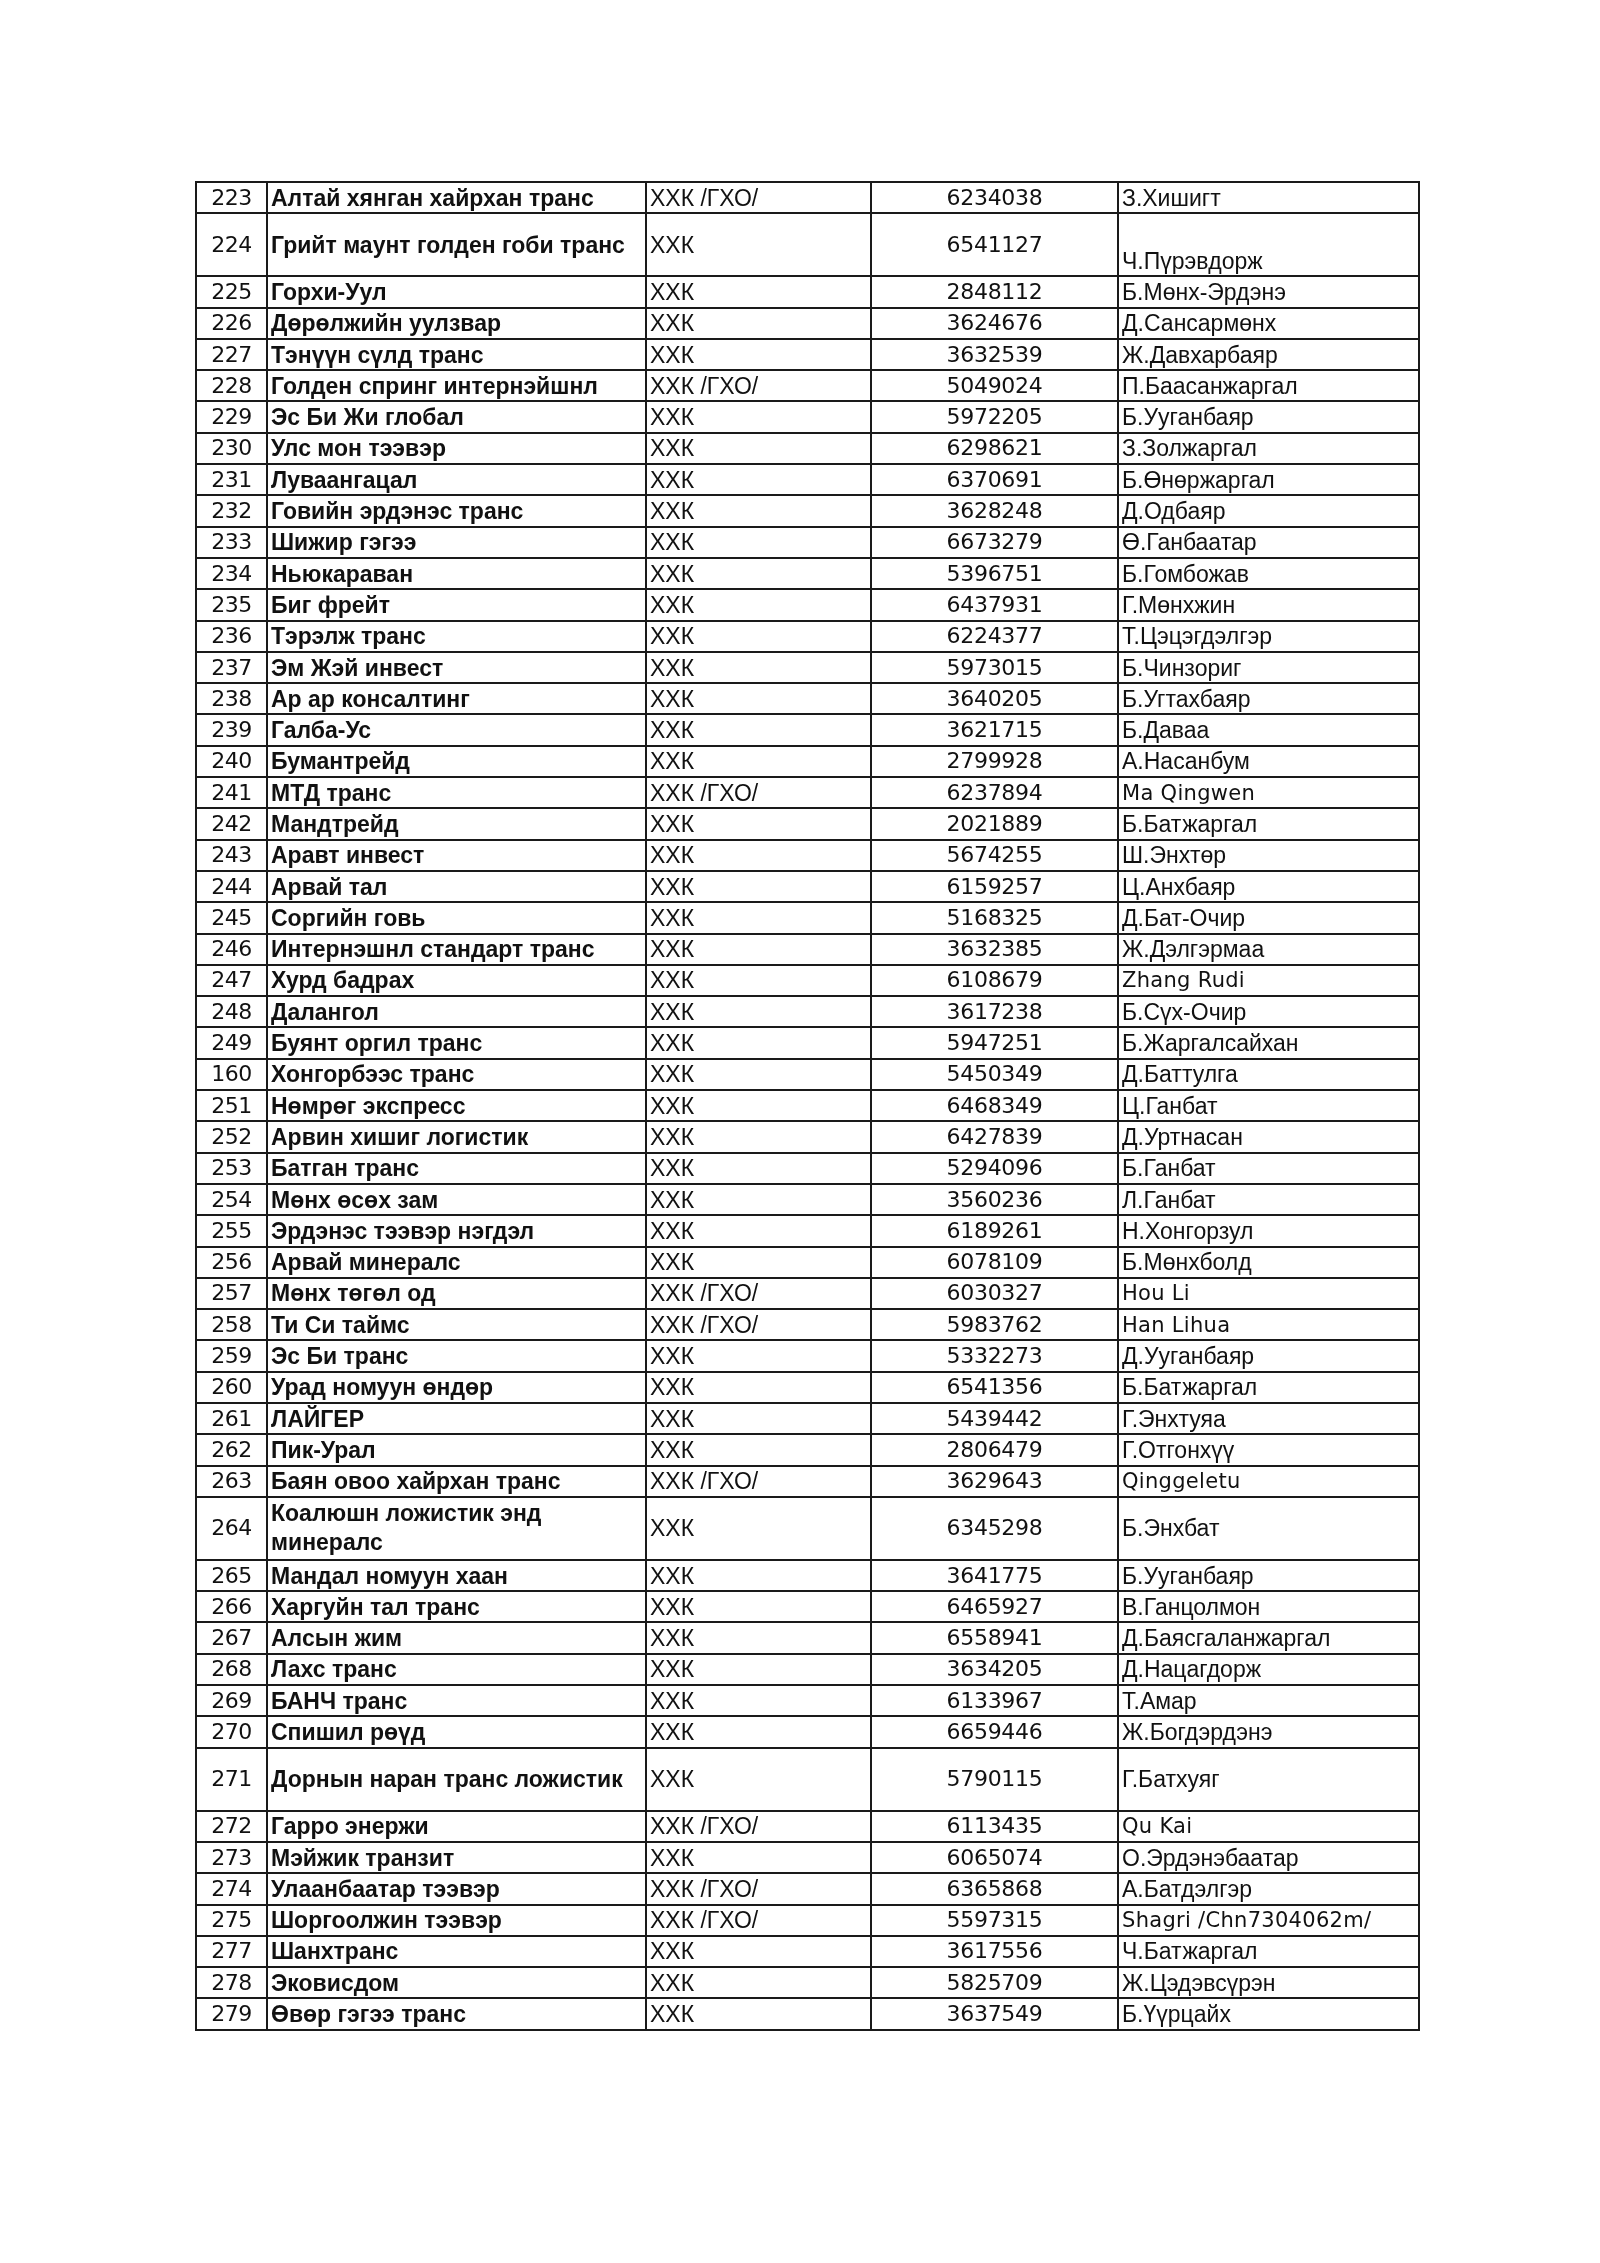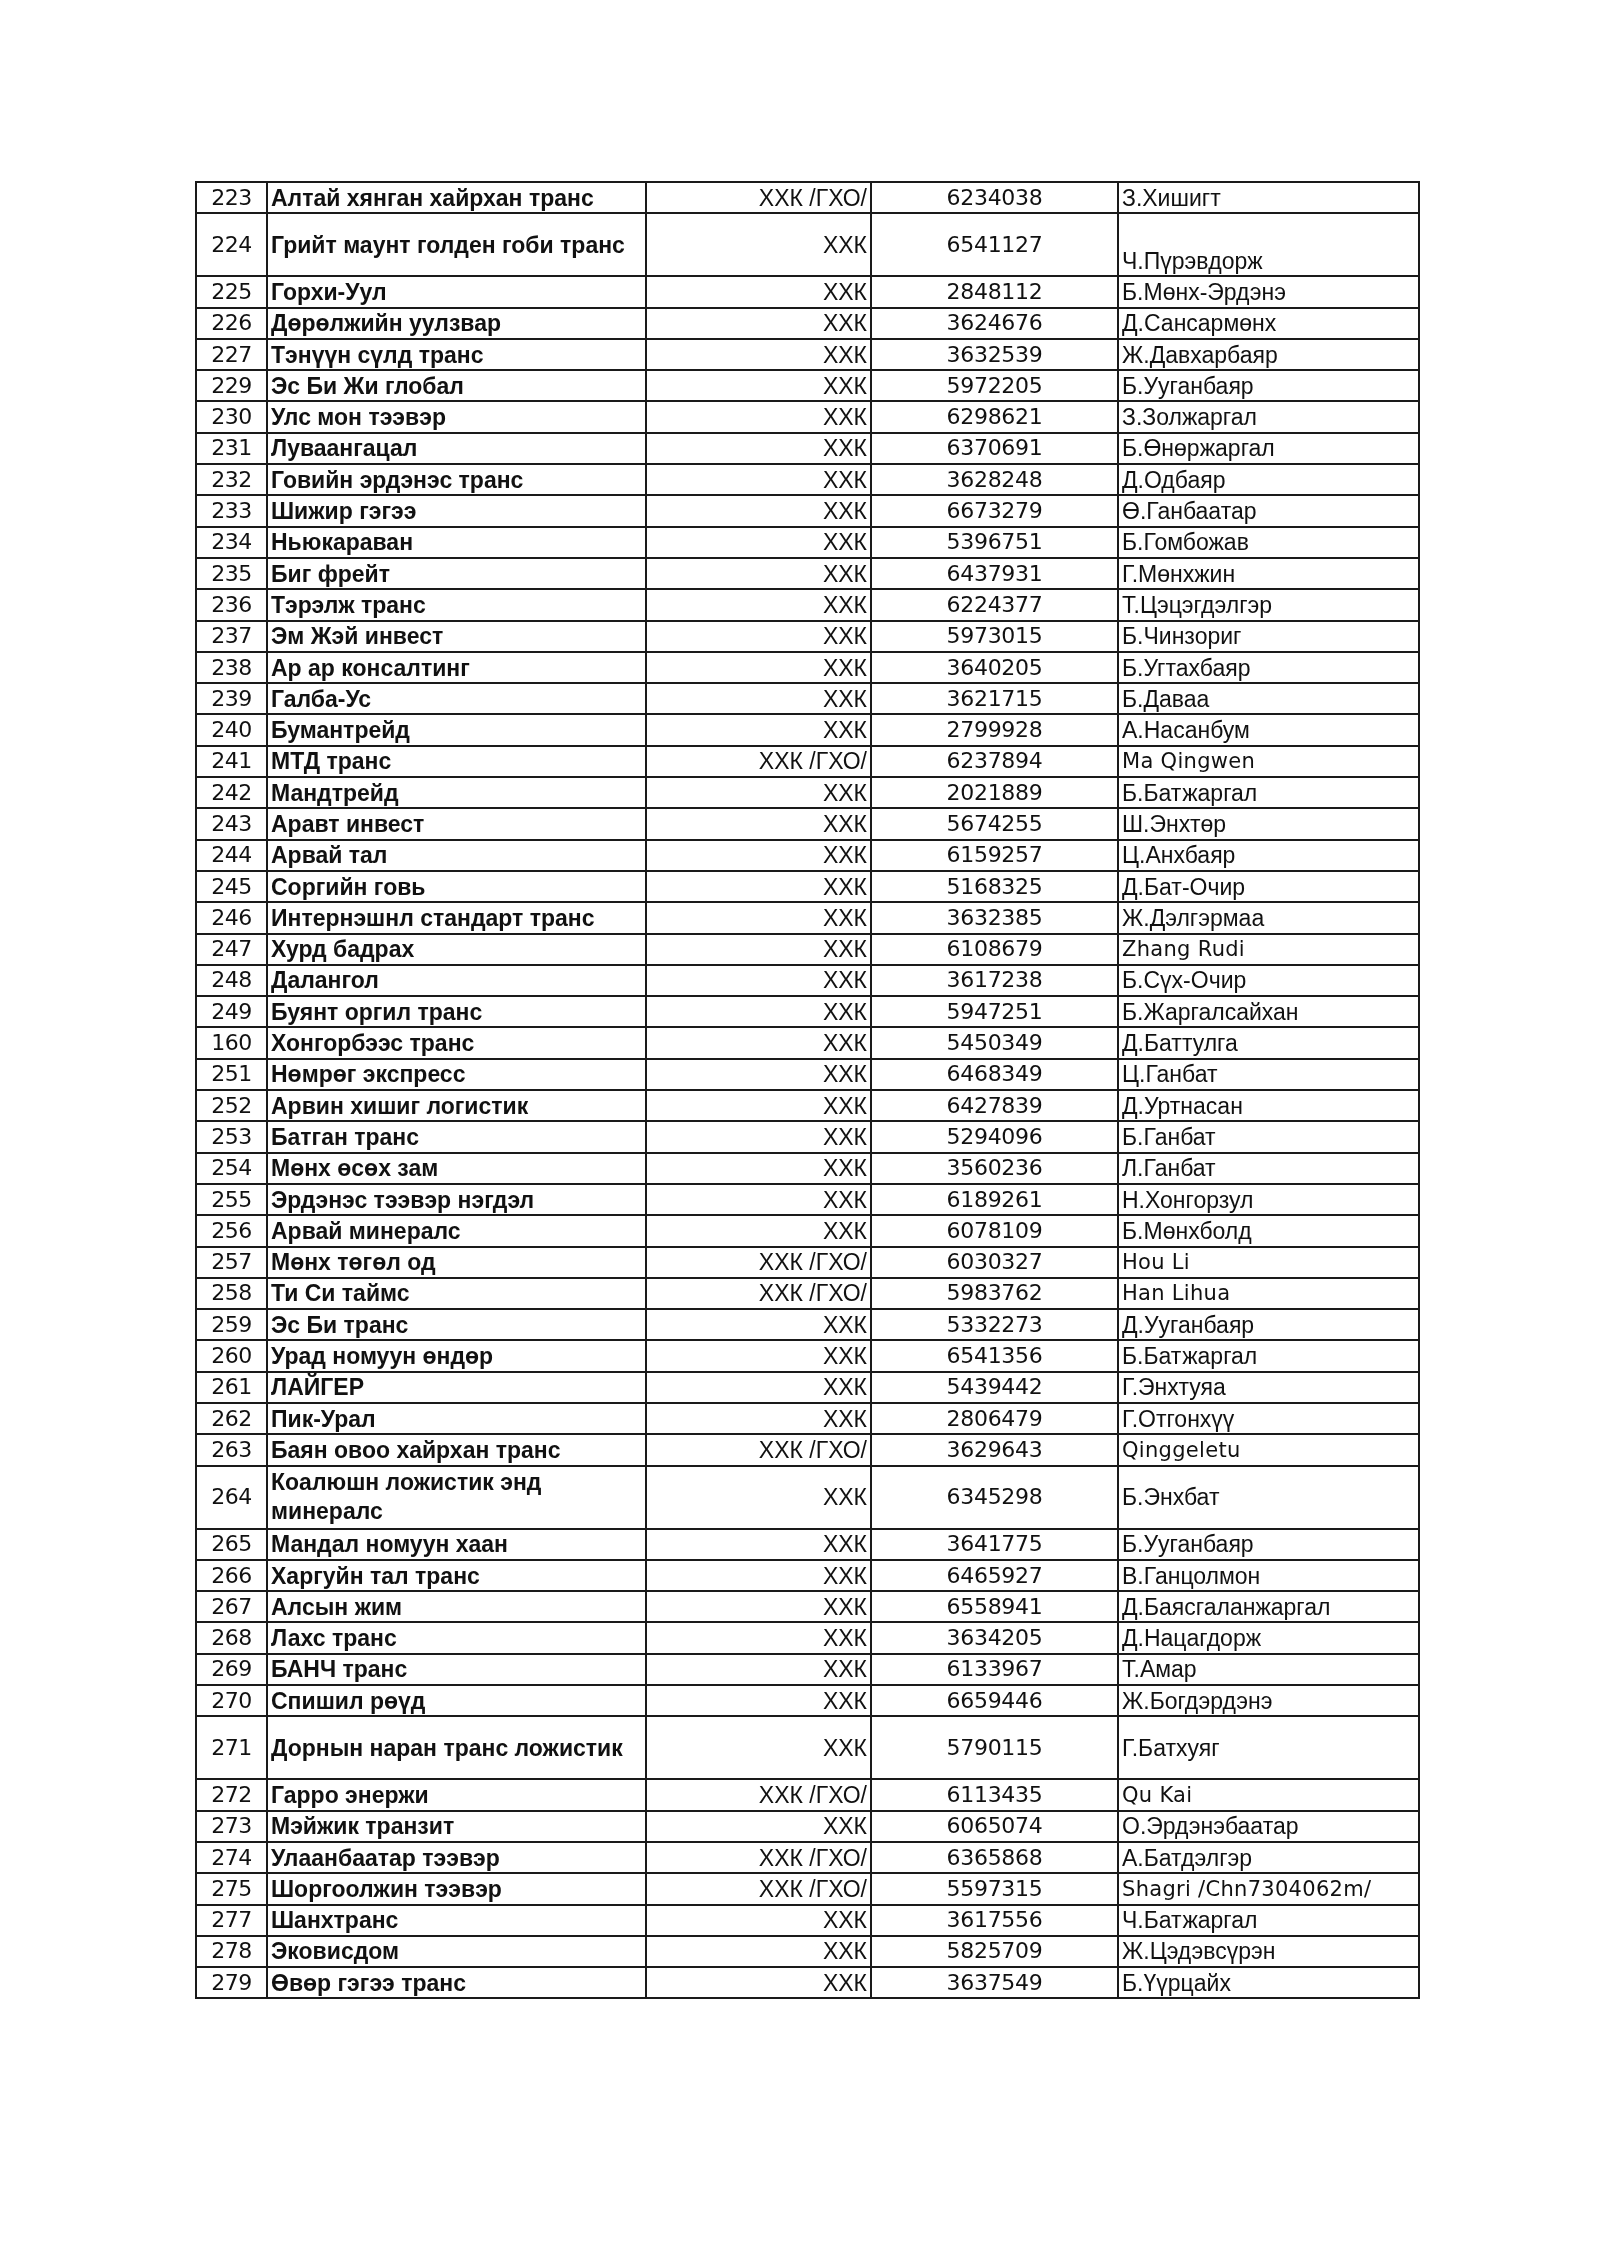--- a/index.html
+++ b/index.html
@@ -44,21 +44,21 @@
   table.registry tr.tall td { height: 63px; }
   td.c-no {
     text-align: center;
     font-family: "DejaVu Sans", sans-serif !important;
     font-size: 22px !important;
     letter-spacing: -0.5px;
     padding: 0;
   }
   td.c-name { text-align: left; font-weight: bold; }
   td.c-name.wrap { white-space: normal; line-height: 29px; }
-  td.c-type { text-align: right; }
+  td.c-type { text-align: left; }
   td.c-reg {
     text-align: center;
     font-family: "DejaVu Sans", sans-serif !important;
     font-size: 22px !important;
     letter-spacing: -0.3px;
     margin-left: 48px;
   }
   td.c-dir { text-align: left; }
   td.c-dir.latin {
     font-family: "DejaVu Sans", sans-serif !important;
@@ -115,20 +115,27 @@
           <td class="c-dir">Д.Сансармөнх</td>
         </tr>
         <tr>
           <td class="c-no">227</td>
           <td class="c-name">Тэнүүн сүлд транс</td>
           <td class="c-type">ХХК</td>
           <td class="c-reg">3632539</td>
           <td class="c-dir">Ж.Давхарбаяр</td>
         </tr>
         <tr>
+          <td class="c-no">228</td>
+          <td class="c-name">Голден спринг интернэйшнл</td>
+          <td class="c-type">ХХК /ГХО/</td>
+          <td class="c-reg">5049024</td>
+          <td class="c-dir">П.Баасанжаргал</td>
+        </tr>
+        <tr>
           <td class="c-no">229</td>
           <td class="c-name">Эс Би Жи глобал</td>
           <td class="c-type">ХХК</td>
           <td class="c-reg">5972205</td>
           <td class="c-dir">Б.Ууганбаяр</td>
         </tr>
         <tr>
           <td class="c-no">230</td>
           <td class="c-name">Улс мон тээвэр</td>
           <td class="c-type">ХХК</td>

